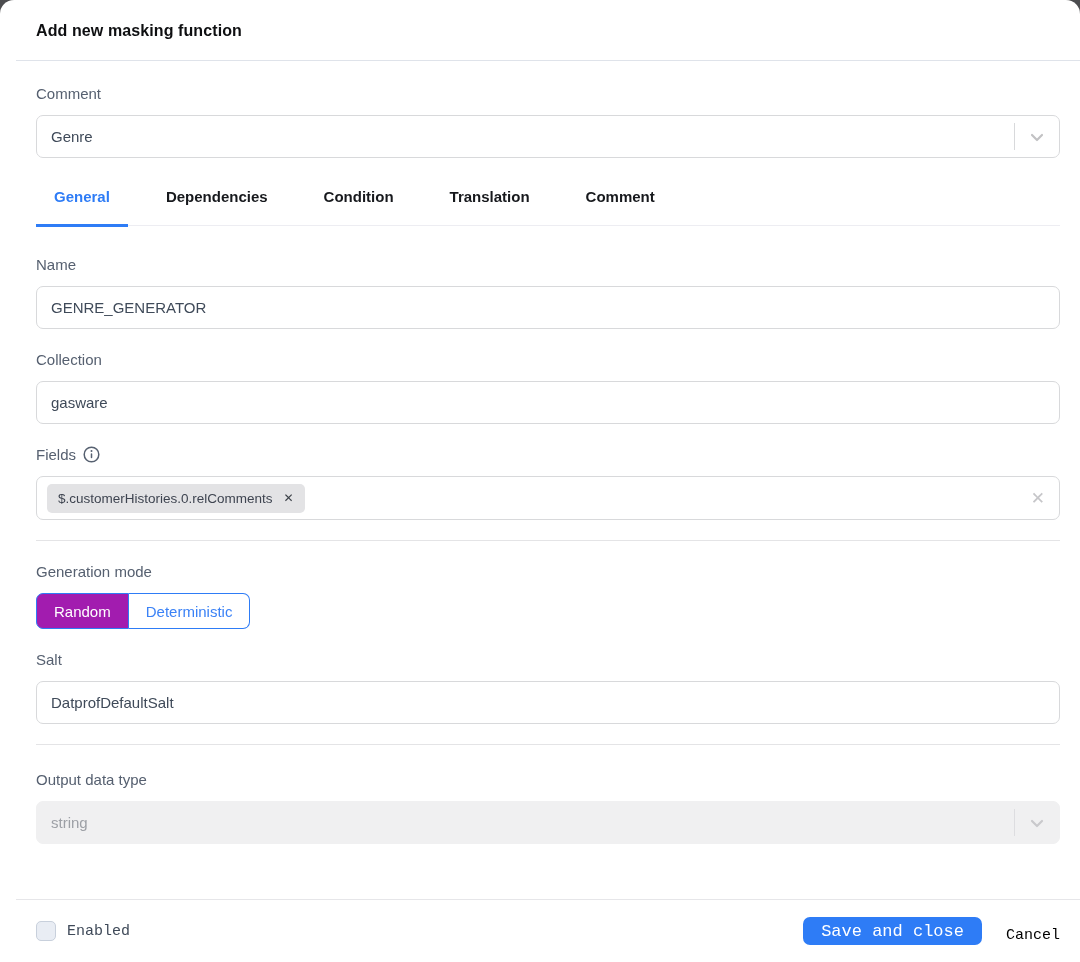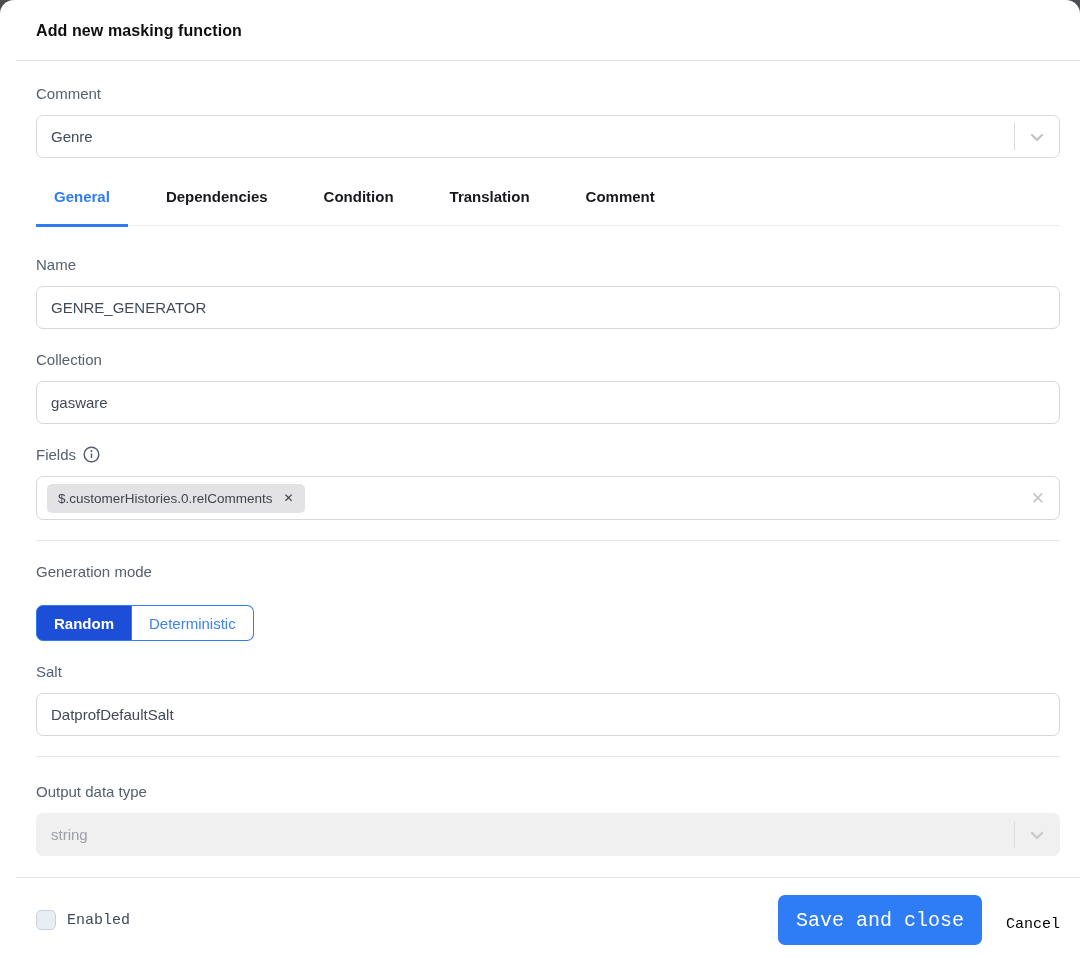--- a/index.html
+++ b/index.html
@@ -141,25 +141,24 @@
   .seg-btn {
     height: 36px;
     display: inline-flex;
     align-items: center;
     padding: 0 17px;
     font-size: 15px;
     cursor: pointer;
     user-select: none;
   }
   .seg-btn.selected {
-    background: #1d4ed8;
+    background: #a21caf;
     color: #ffffff;
     border: 1px solid #2e7cf6;
     border-radius: 7px 0 0 7px;
-    font-weight: bold;
   }
   .seg-btn.unselected {
     background: #ffffff;
     color: #3b82f6;
     border: 1px solid #2e7cf6;
     border-left: none;
     border-radius: 0 7px 7px 0;
   }
   
   .modal-footer {
@@ -179,23 +178,23 @@
     background: #e9edf4;
     border: 1px solid #c8d0dc;
   }
   .enabled-label { font-size: 15px; color: #3f4a59; }
   .footer-right { margin-left: auto; display: flex; align-items: center; gap: 24px; }
   .btn-primary {
     background: #2e7cf6;
     color: #ffffff;
     border: none;
     border-radius: 7px;
-    height: 50px;
+    height: 28px;
     padding: 0 18px;
-    font-size: 20px;
+    font-size: 17px;
     font-family: inherit;
     cursor: pointer;
   }
   .link-cancel {
     color: #000000;
     font-size: 15px;
     cursor: pointer;
     text-decoration: none;
     margin-top: 8px;
   }
@@ -261,21 +260,21 @@
           <span>$.customerHistories.0.relComments</span>
           <span class="tag-close">✕</span>
         </span>
         <span class="clear-x">✕</span>
       </div>
     </div>
 
     <hr class="divider">
 
     <div class="form-group" style="margin-top:22px;">
-      <div class="field-label" style="margin-bottom:12px;">Generation mode</div>
+      <div class="field-label" style="margin-bottom:0;">Generation mode</div>
       <div class="segmented">
         <div class="seg-btn selected">Random</div>
         <div class="seg-btn unselected">Deterministic</div>
       </div>
     </div>
 
     <div class="form-group" style="margin-top:22px;">
       <div class="field-label">Salt</div>
       <input class="text-input" type="text" value="DatprofDefaultSalt" style="">
     </div>

